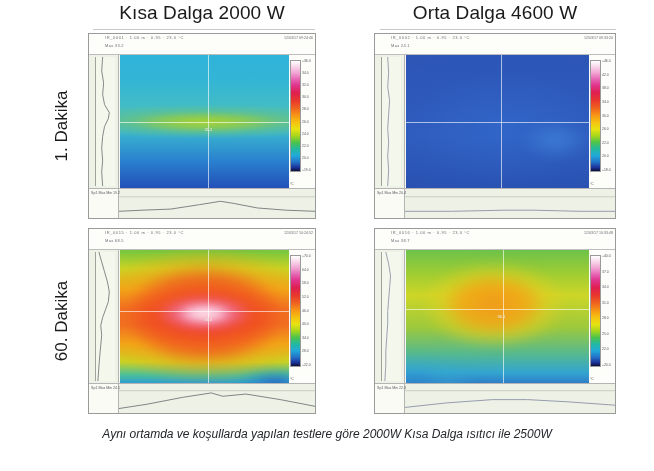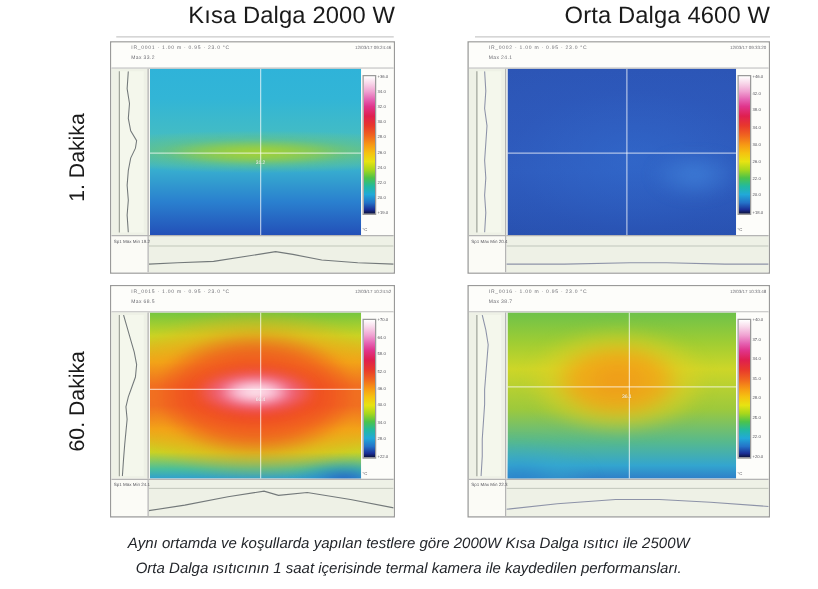--- a/index.html
+++ b/index.html
@@ -14,21 +14,21 @@
     font-family: "Liberation Sans", sans-serif;
     overflow: hidden;
   }
 
   
   .col-title {
     position: absolute;
     top: 0px;
     height: 26px;
     line-height: 26px;
-    text-align: right;
+    text-align: center;
     font-size: 19px;
     color: #1a1a1a;
     font-family: "Liberation Sans", sans-serif;
     letter-spacing: 0.1px;
     white-space: nowrap;
   }
   #title-left  { left: 88px;  width: 228px; }
   #title-right { left: 374px; width: 242px; }
 
   .title-rule {
@@ -527,14 +527,13 @@
 
   <div class="p-corner">
     <div class="cx">Sp1
 Max
 Min 22.3</div>
   </div>
 </div>
 
 <div id="caption">
   <span>Aynı ortamda ve koşullarda yapılan testlere göre 2000W Kısa Dalga ısıtıcı ile 2500W</span>
-  <span class="l2">Orta Dalga ısıtıcının 1 saat içerisinde termal kamera ile kaydedilen performansları.</span>
 </div>
 
 </body></html>

